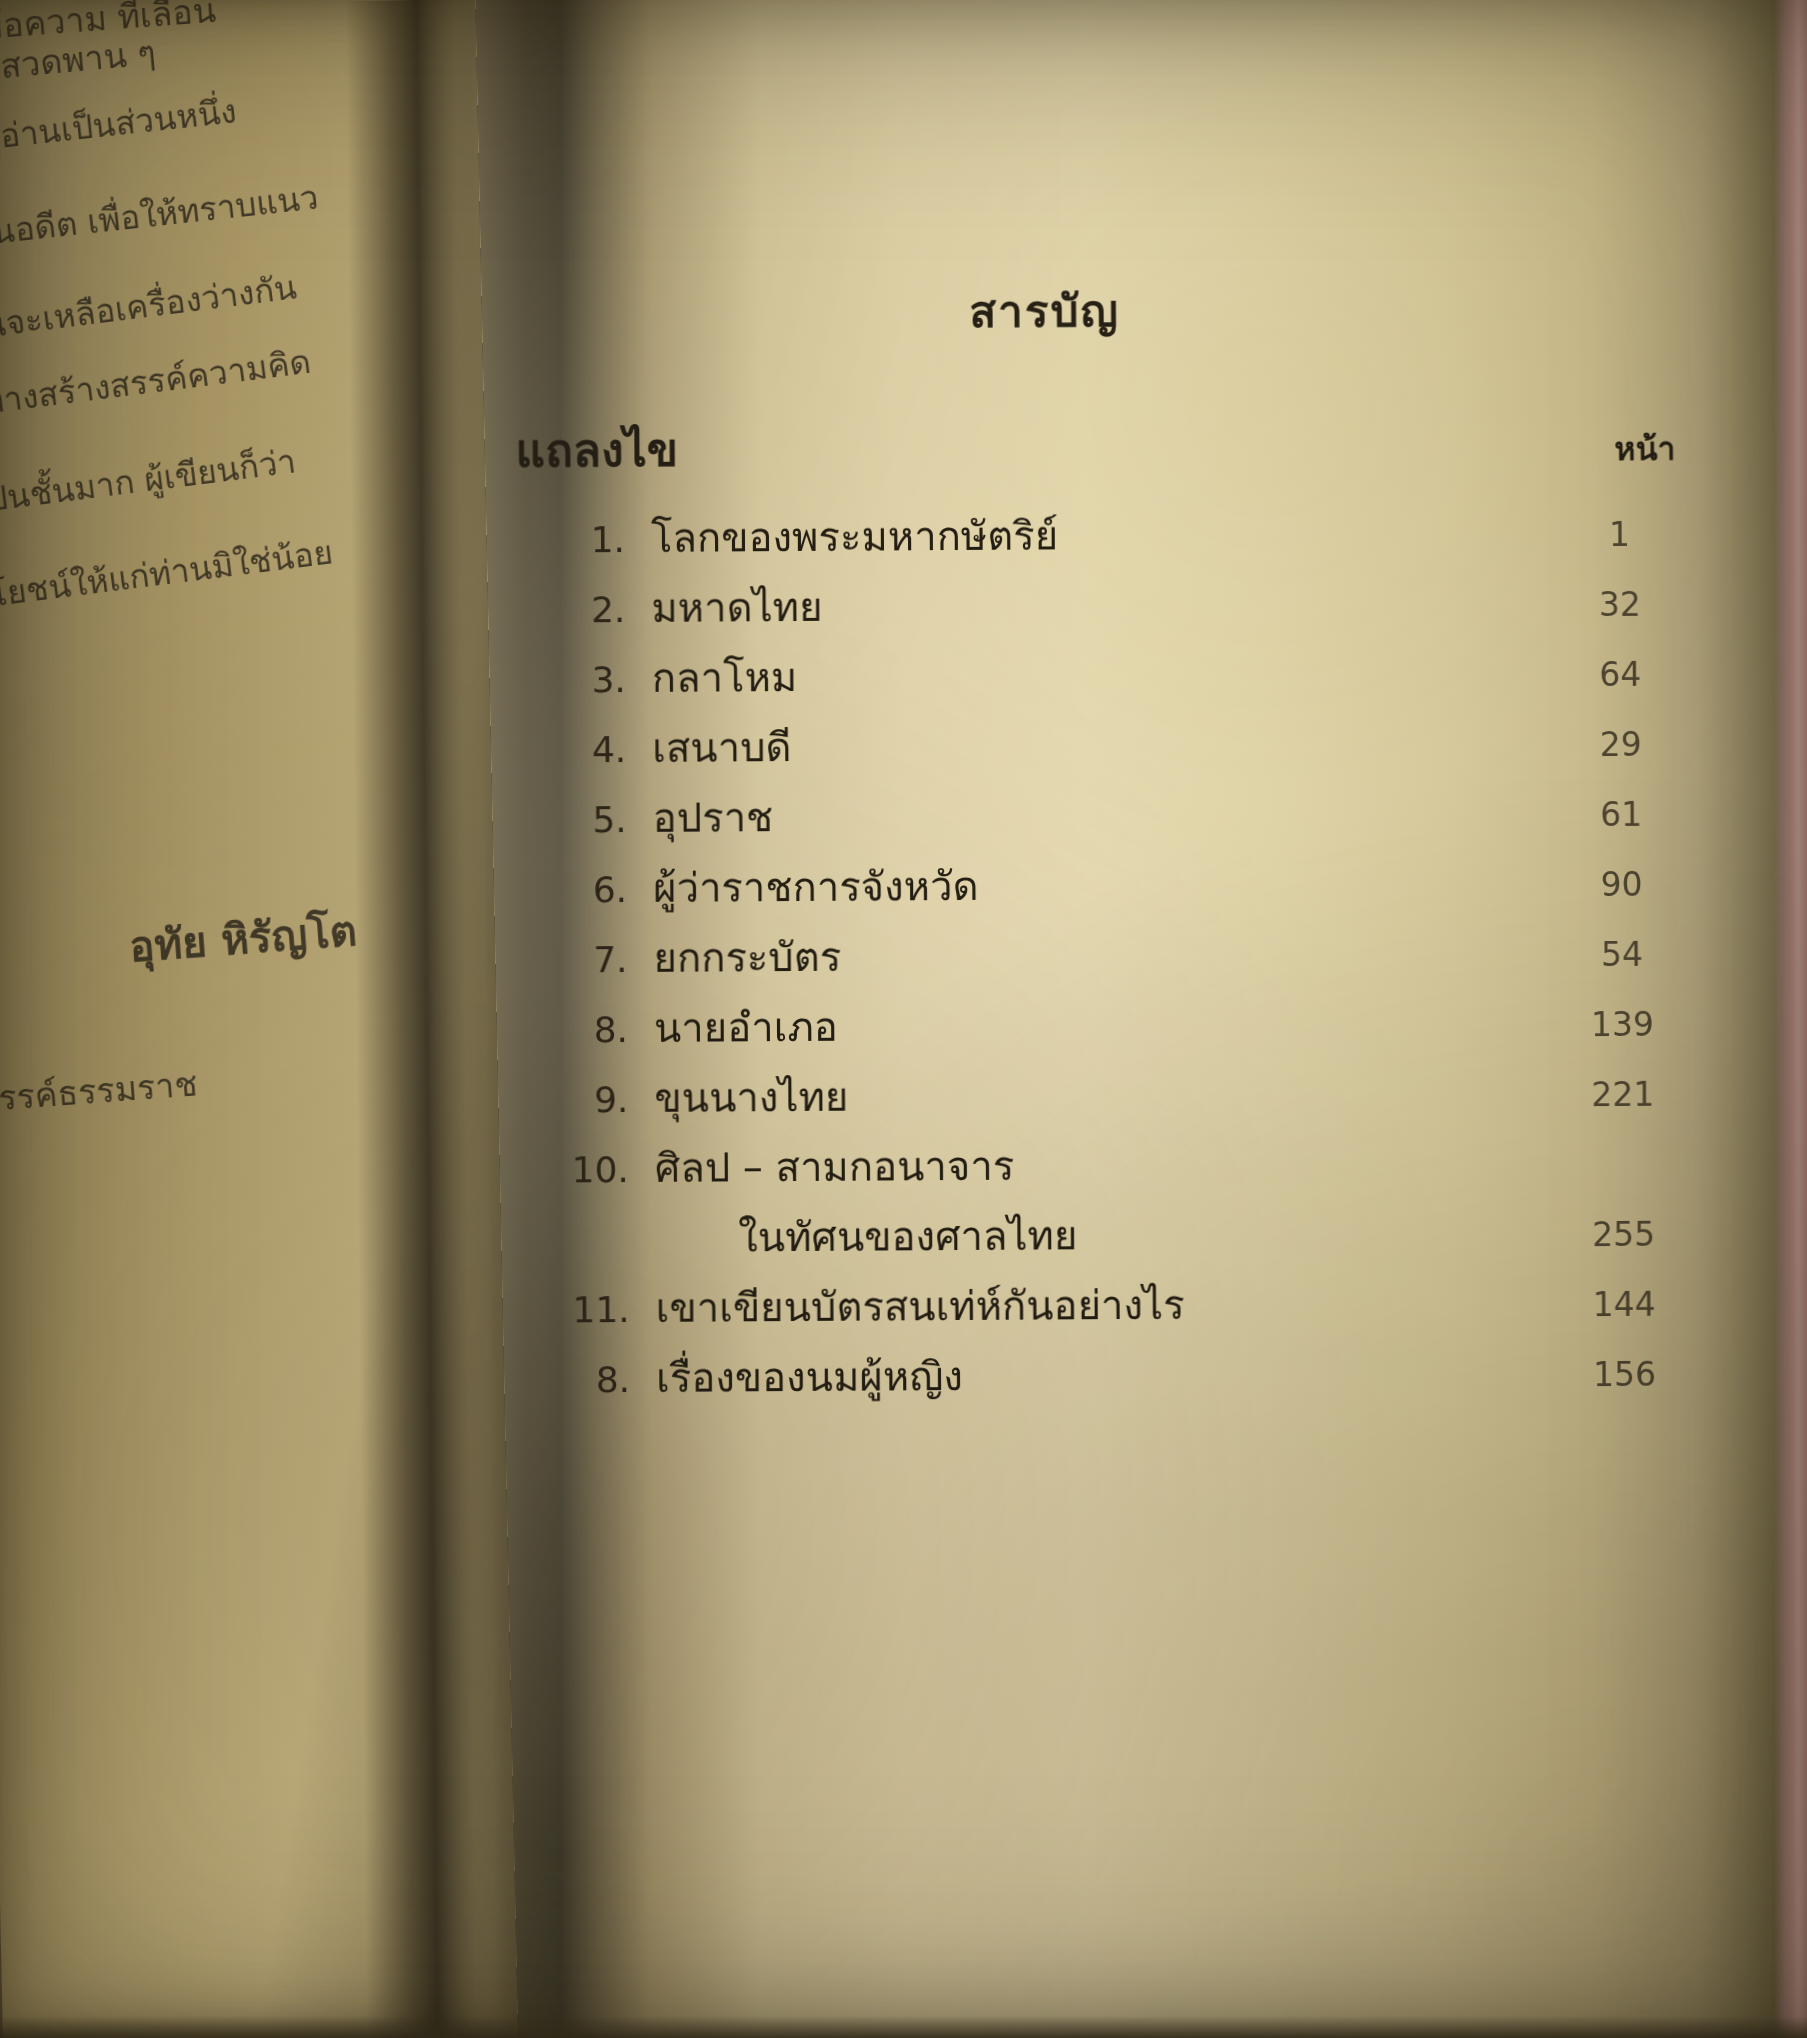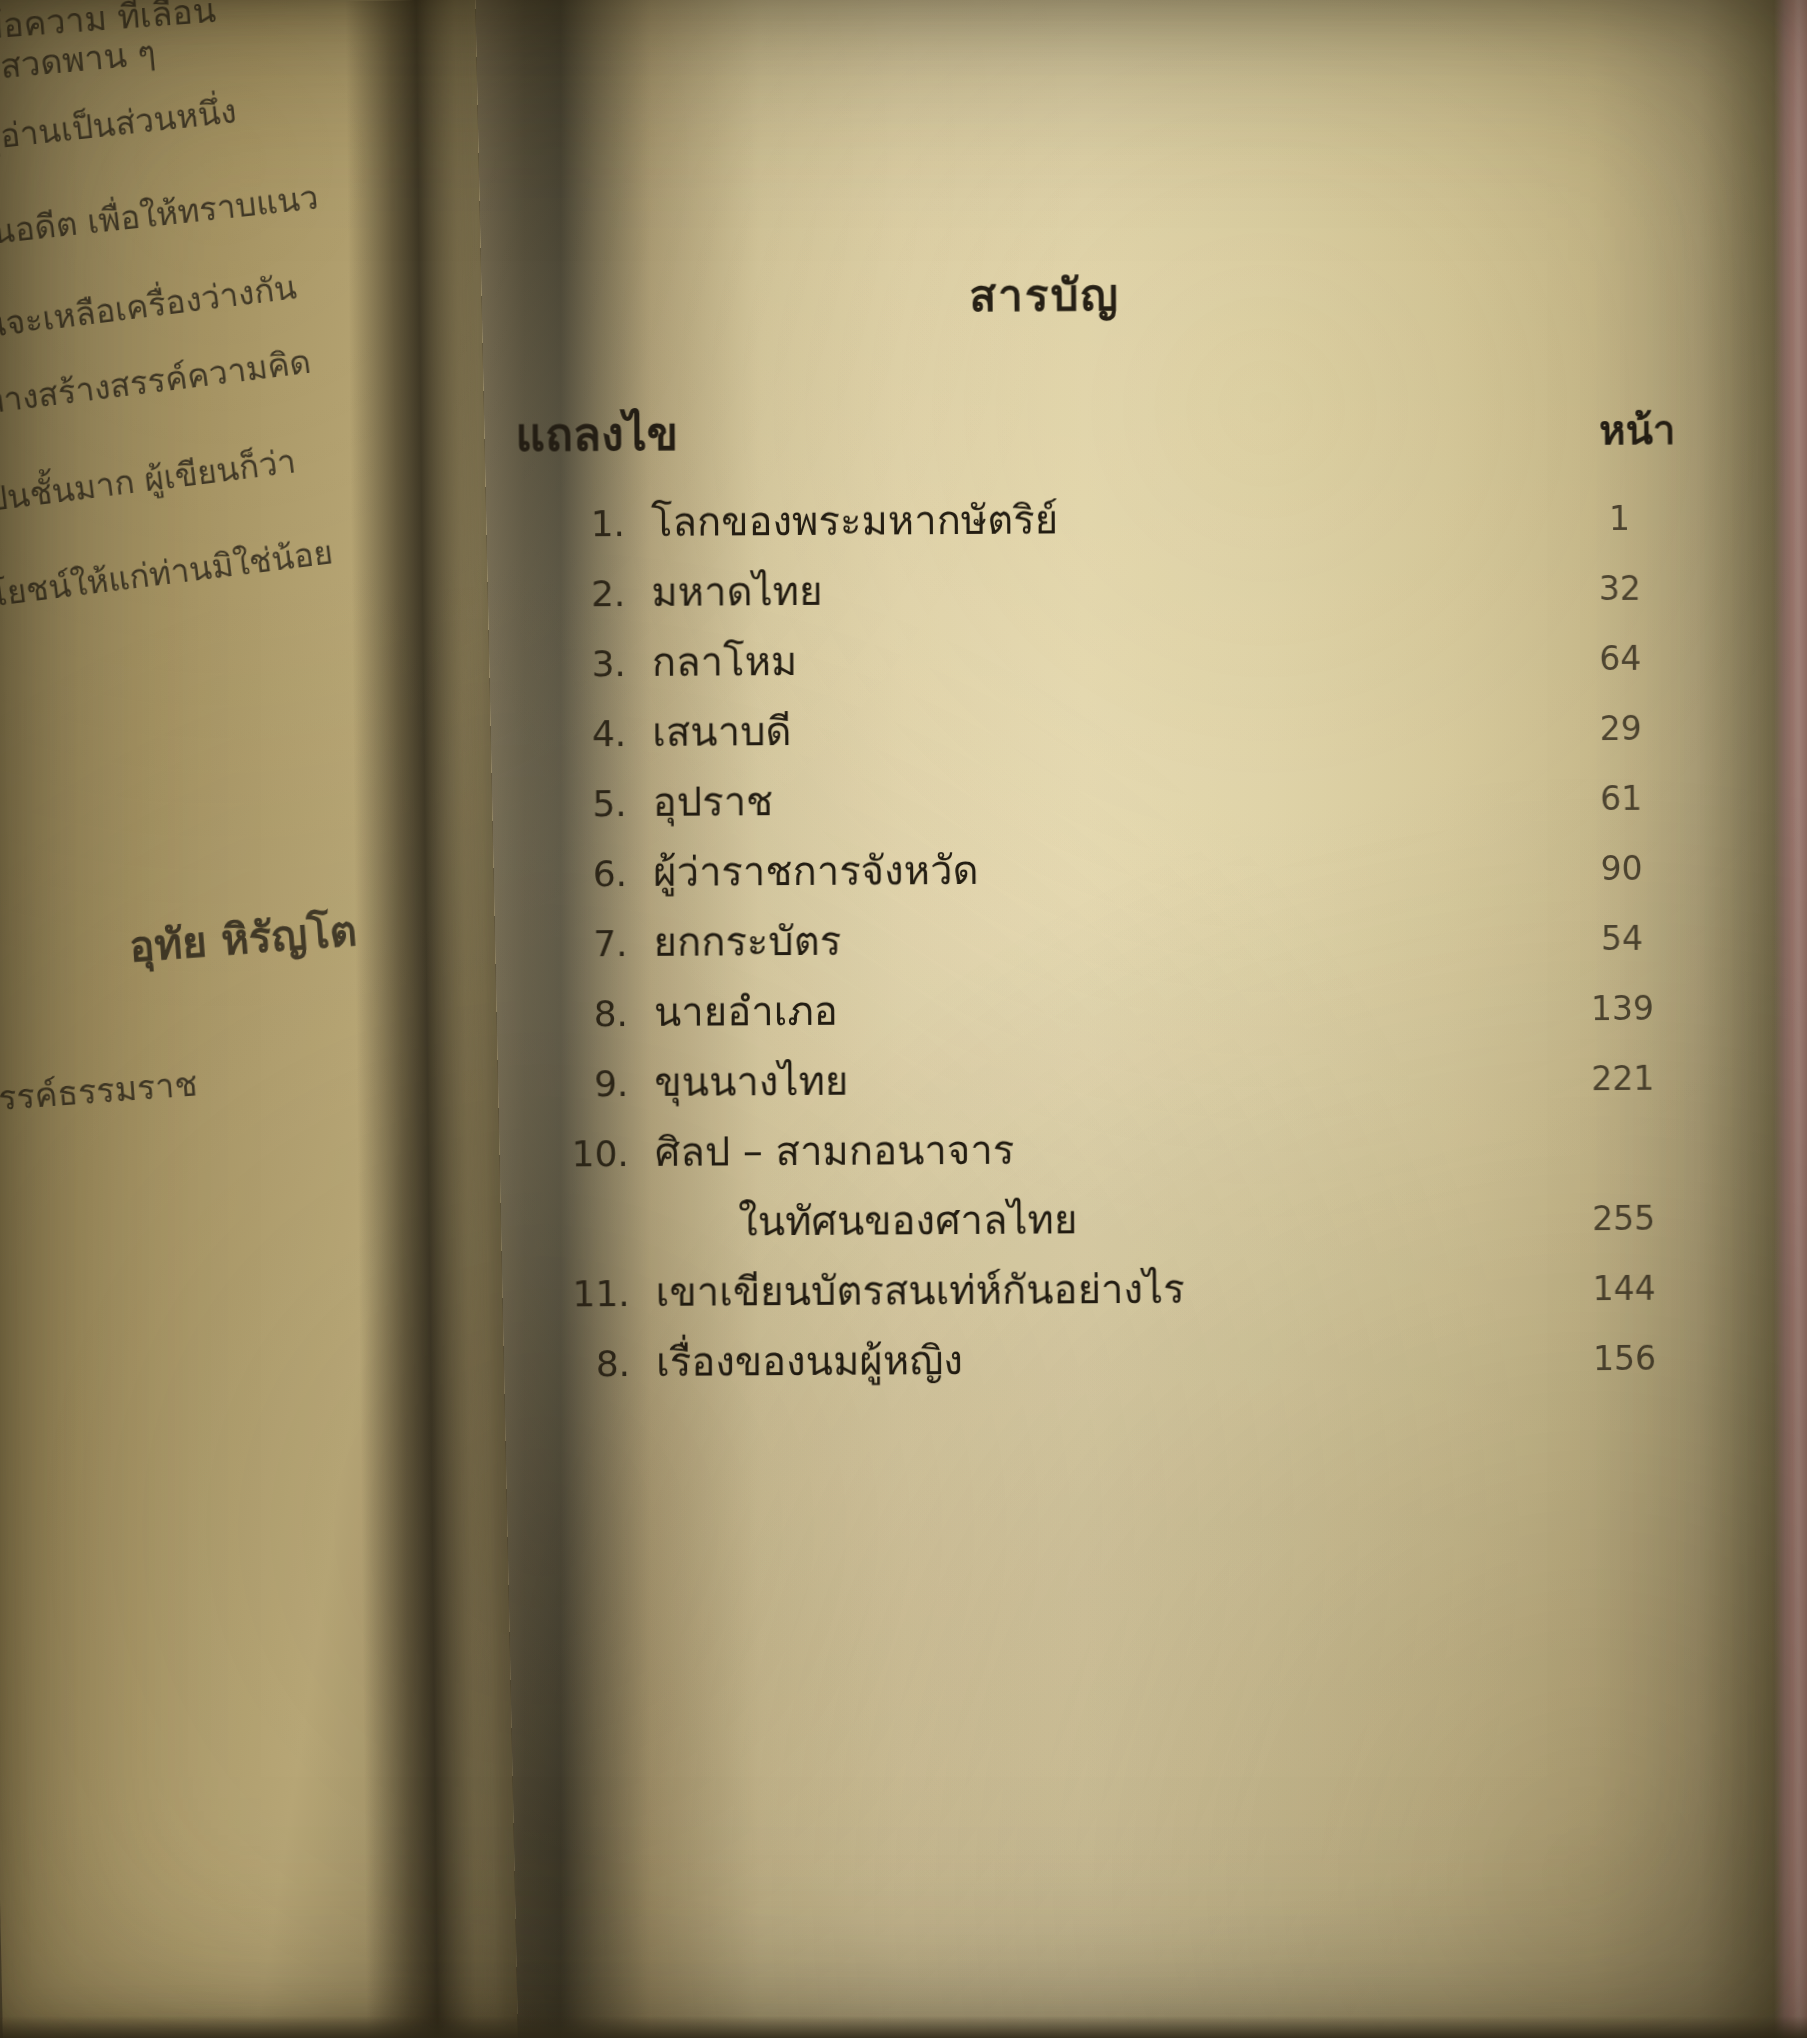--- a/index.html
+++ b/index.html
@@ -72,21 +72,21 @@
     width: 129px;
     height: 100%;
     background: linear-gradient(90deg, rgba(30,25,14,0.0) 0%, rgba(35,29,16,0.55) 35%, rgba(25,21,12,0.75) 55%, rgba(60,52,33,0.25) 85%, rgba(0,0,0,0) 100%);
     transform: rotate(-0.6deg);
   }
 
   
   .right-page {
     position: absolute;
     left: 465px;
-    top: 0;
+    top: 16px;
     width: 1317px;
     height: 1622px;
     overflow: hidden;
     text-decoration: underline;
   }
   .toc {
     position: absolute;
     left: 0;
     top: 0;
     width: 1317px;
@@ -110,21 +110,21 @@
     top: 394px;
     width: 1178px;
     display: flex;
     justify-content: space-between;
     align-items: baseline;
     font-size: 46px;
     font-weight: bold;
     color: #241e14;
     filter: blur(0.3px);
   }
-  .header-row .col-page { font-size: 40px; padding-right: 18px; }
+  .header-row .col-page { font-size: 32px; padding-right: 18px; }
 
   .rows {
     position: absolute;
     left: 54px;
     top: 487px;
     width: 1178px;
   }
   .row {
     display: flex;
     align-items: baseline;

